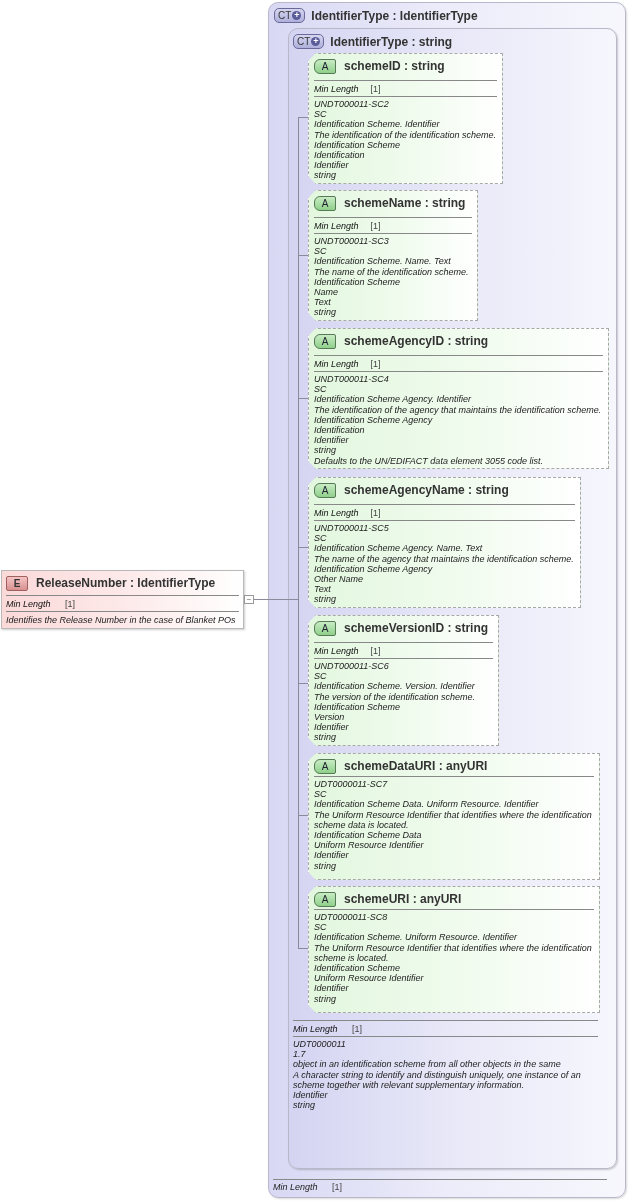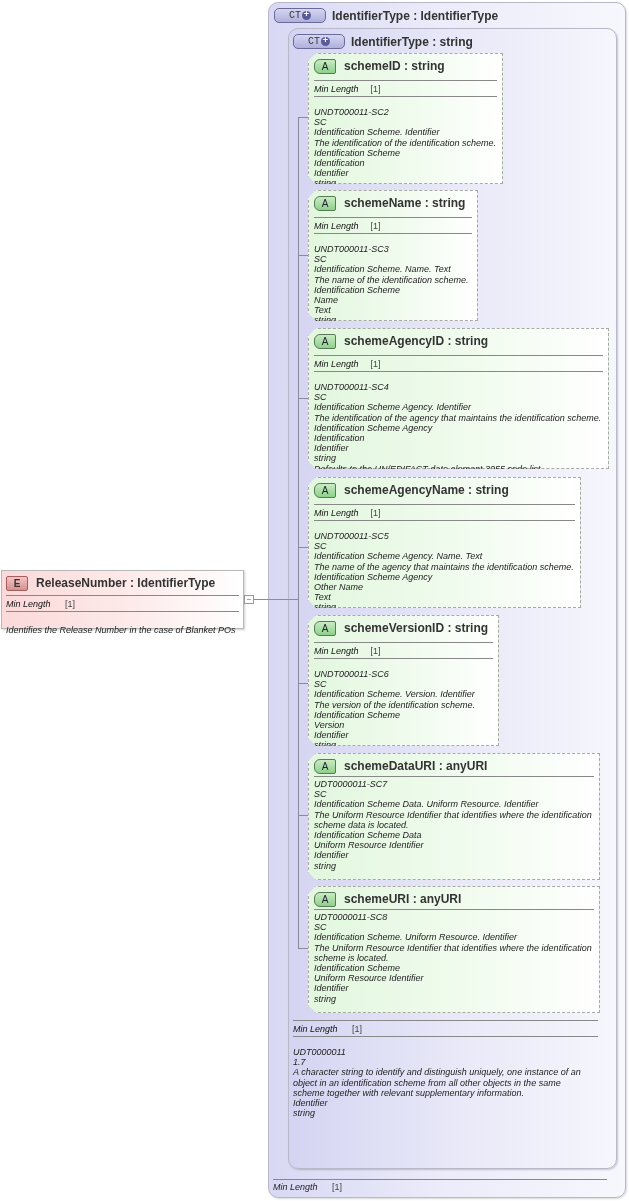--- a/index.html
+++ b/index.html
@@ -23,23 +23,23 @@
     border:1px solid #b8b8c8; border-radius:10px;
     background:linear-gradient(90deg,#d4d4f2 0%,#e8e8f8 50%,#f6f6fd 100%);
     box-shadow:1px 1px 2px rgba(0,0,0,0.2);
   }
   .ct-header {
     display:flex; align-items:center; gap:6px;
     font-weight:bold; font-size:12px; color:#333;
   }
   .ct-badge {
     display:inline-flex; align-items:center; justify-content:center;
-    height:13px; padding:0 14px; border:1px solid #6a6a9a; border-radius:5px;
+    height:13px; padding:0 3px; border:1px solid #6a6a9a; border-radius:5px;
     background:linear-gradient(#d6d6f0,#aeb0dc);
-    font-size:10px; font-weight:normal; color:#333;font-family:Liberation Mono, monospace;
+    font-size:10px; font-weight:normal; color:#333;
   }
   .ct-plus {
     display:inline-block; width:9px; height:9px; border-radius:50%;
     background:#5a5c9a; color:#fff; font-size:9px; line-height:9px; text-align:center;
     margin-left:1px; font-weight:bold;
   }
 
   
   .attr {
     border:1px dashed #a8a8a8;
@@ -55,21 +55,21 @@
     display:inline-flex; align-items:center; justify-content:center;
     width:20px; height:13px; border:1px solid #557a55; border-radius:6px 2px 2px 6px;
     background:linear-gradient(#c8ecc4,#8fd08a); font-size:10px; color:#223; font-weight:normal;
   }
   .facet {
     border-top:1px solid #888; border-bottom:1px solid #888;
     margin-top:5px; padding:2px 0 1px 0;
     font-size:9px; font-style:italic; color:#111; height:12px; line-height:12px;
   }
   .facet .v { font-style:normal; margin-left:12px; color:#444; }
-  .desc { font-size:9px; font-style:italic; line-height:10.2px; color:#222; margin-top:10px; }
+  .desc { font-size:9px; font-style:italic; line-height:10.2px; color:#222; margin-top:2px; }
   .desc div { white-space:nowrap; }
   .desc.nofacet { border-top:1px solid #888; margin-top:1px; padding-top:2px; }
 
   
   .elem {
     left:1px; top:570px; width:243px; height:59px;
     border:1px solid #b9b9b9;
     background:linear-gradient(90deg,#fbd9d9 0%,#fde9e9 50%,#ffffff 100%);
     box-shadow:1px 1px 2px rgba(0,0,0,0.2);
     padding:3px 4px;
@@ -107,22 +107,22 @@
     <span>IdentifierType : string</span>
   </div>
   <div style="position:absolute;left:4px;right:18px;top:991px;">
     <div class="facet" style="margin-top:0;">
       <span>Min Length</span>
       <span class="v">[1]</span>
     </div>
     <div class="desc">
       <div>UDT0000011</div>
       <div>1.7</div>
+      <div>object in an identification scheme from all other objects in the same</div>
       <div>A character string to identify and distinguish uniquely, one instance of an</div>
-      <div>object in an identification scheme from all other objects in the same</div>
       <div>scheme together with relevant supplementary information.</div>
       <div>Identifier</div>
       <div>string</div>
     </div>
   </div>
 </div>
 
 <div class="abs line" style="left:254px;top:599px;width:44px;height:1px;"></div>
 <div class="abs line" style="left:298px;top:117px;width:1px;height:832px;"></div>
 <div class="abs line" style="left:298px;top:117px;width:10px;height:1px;"></div>
@@ -262,15 +262,15 @@
 
 <div class="abs elem">
   <div class="attr-head" style="gap:8px;">
     <span class="e-badge">E</span>
     <span>ReleaseNumber : IdentifierType</span>
   </div>
   <div class="facet" style="margin-top:3px;">
     <span>Min Length</span>
     <span class="v">[1]</span>
   </div>
-  <div class="desc" style="margin-top:13px;">Identifies the Release Number in the case of Blanket POs</div>
+  <div class="desc" style="margin-top:3px;">Identifies the Release Number in the case of Blanket POs</div>
 </div>
 <div class="abs" style="left:244px;top:595px;width:10px;height:9px;border:1px solid #999;background:#fff;font-size:8px;line-height:7px;text-align:center;color:#666;">−</div>
 
 </body></html>

